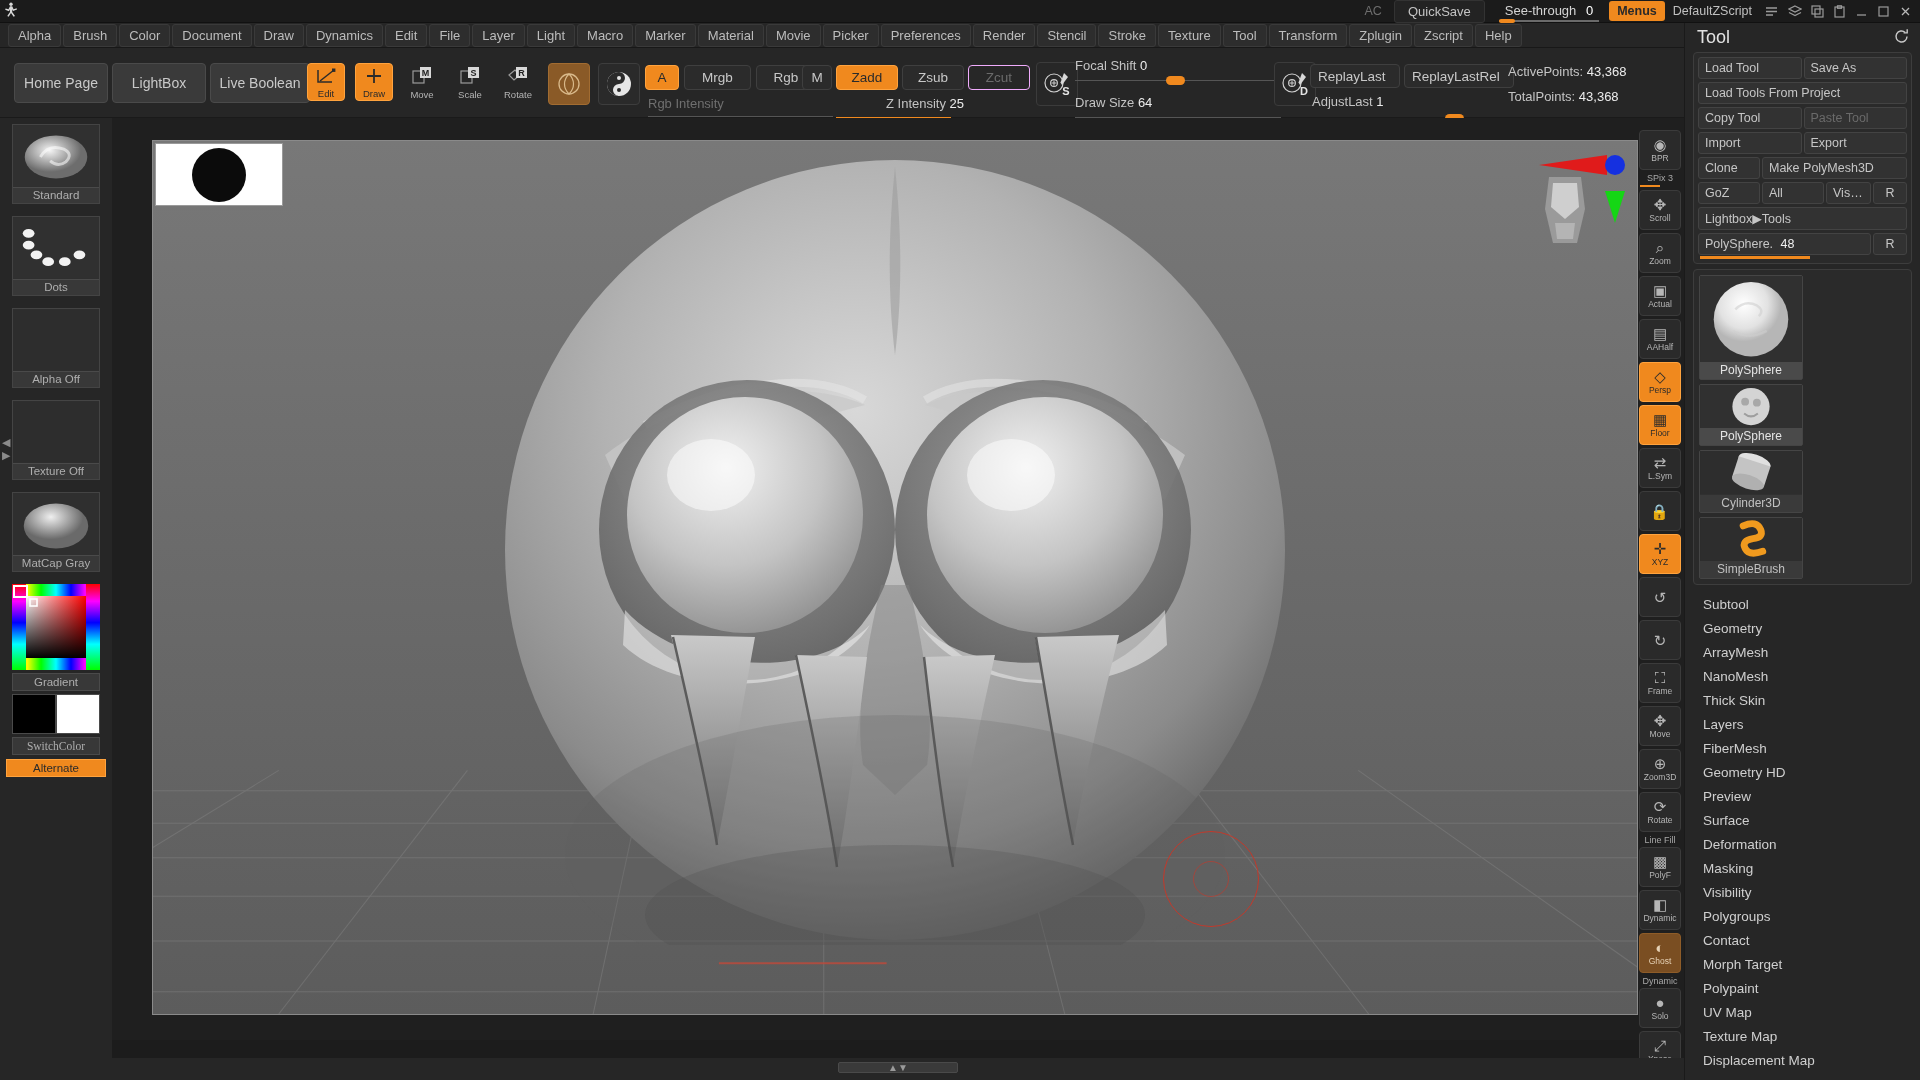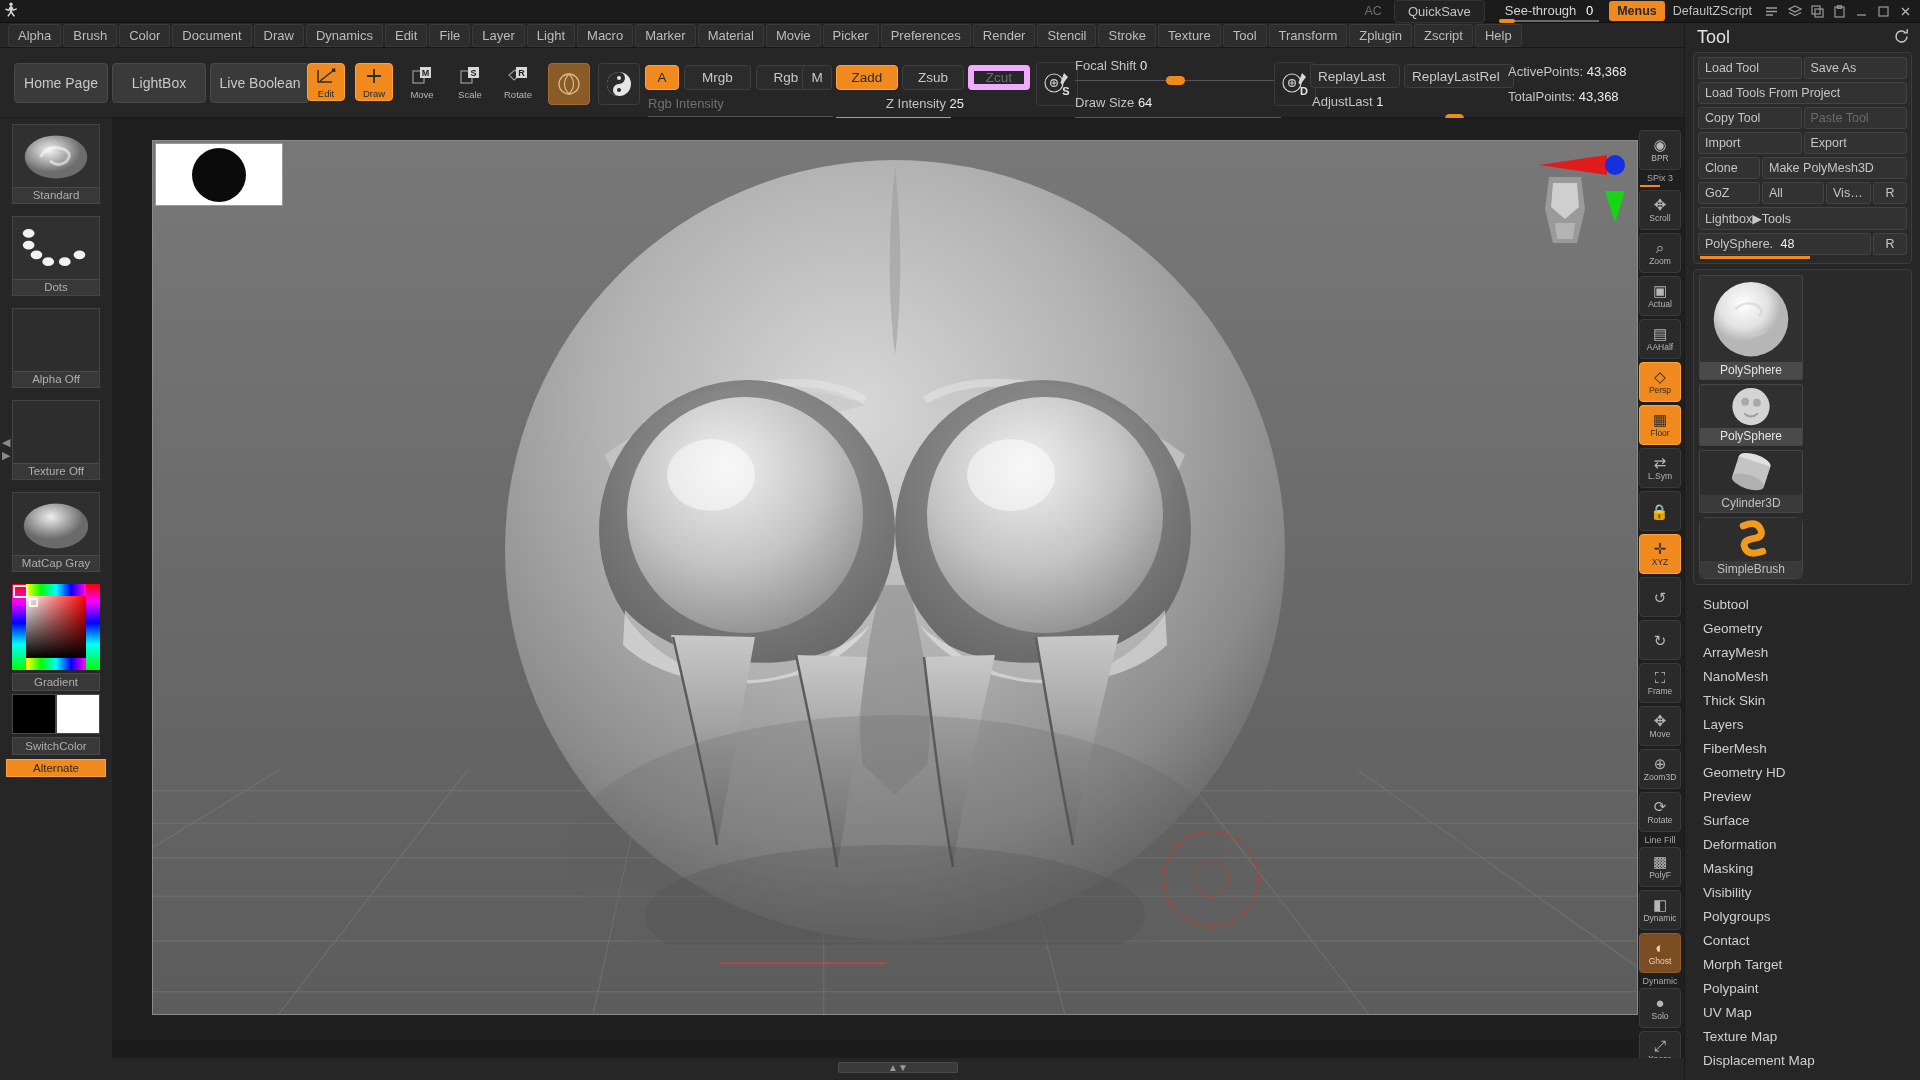--- a/index.html
+++ b/index.html
@@ -76,21 +76,21 @@
   .ib-dark  { background:#2a2a2a; color:#b4b4b4; border:1px solid #3d3d3d; }
   .ib-brown { background:#8a5a27; color:#e8cfae; border:1px solid #a26c31; }
   .ib-plain { background:transparent; color:#b4b4b4; border:none; }
 
   .pill{
     position:absolute; border-radius:4px; font-size:13.5px;
     display:flex; align-items:center; justify-content:center;
   }
   .pill-dark  { background:#2b2b2b; border:1px solid #3f3f3f; color:#c8c8c8; }
   .pill-orange{ background:#f0891e; border:1px solid #ffa33e; color:#2b2b2b; }
-  .pill-dim   { background:#272727; border:6px solid #f0abfc; color:#6b6b6b; }
+  .pill-dim   { background:#272727; border:1px solid #f0abfc; color:#6b6b6b; }
 
   .sliderlbl{ position:absolute; font-size:13px; color:#c4c4c4; white-space:nowrap;}
   .sliderlbl b{ color:#ececec; font-weight:normal;}
   .strack{ position:absolute; height:1px; background:#555;}
   .sknob{ position:absolute; height:9px; width:19px; background:#f0891e; border-radius:5px;}
   .sunder{ position:absolute; height:2px; background:#f0891e;}
 
   .circ-btn{
     position:absolute; background:#272727; border:1px solid #3b3b3b; border-radius:4px;
     display:flex; align-items:center; justify-content:center; color:#cfcfcf;
@@ -537,21 +537,21 @@
         <rect x="2" y="2" width="13" height="11" fill="none" stroke="#ffffff" stroke-width="2"></rect>
         <rect x="18" y="15" width="7" height="7" fill="none" stroke="#ffffff" stroke-width="1.6"></rect>
       </svg>
       <div class="sw-label">Gradient</div>
     </div>
 
     <div class="swatch-row" style="margin-top:3px;">
       <div style="flex:1;height:40px;background:#000;border:1px solid #4a4a4a;"></div>
       <div style="flex:1;height:40px;background:#fff;border:1px solid #4a4a4a;"></div>
     </div>
-    <div class="sw-label" style="margin-top:3px;">SwitchColor</div>
+    <div class="sw-label" style="margin-top:3px;font-family:Liberation Serif, serif;">SwitchColor</div>
     <div class="sw-alt">Alternate</div>
 
     <div class="leftarrows" style="top:318px;">◀<br>▶</div>
   </div>
 
   <div class="canvaswrap">
     <div class="canvas">
 
       <svg style="position:absolute;inset:0;width:100%;height:100%" viewBox="0 0 1416 860" preserveAspectRatio="none">
         <defs>
@@ -838,21 +838,21 @@
           <rect width="104" height="44" fill="#2d2d2d"></rect>
           <g transform="rotate(18 52 22)">
             <ellipse cx="52" cy="10" rx="17" ry="7" fill="#e0e0e0"></ellipse>
             <rect x="35" y="10" width="34" height="22" fill="#c4c4c4"></rect>
             <ellipse cx="52" cy="32" rx="17" ry="7" fill="#b0b0b0"></ellipse>
           </g>
         </svg>
         <div class="cap">Cylinder3D</div>
       </div>
 
-      <div class="tp-tile" style="order:4;border-radius:7px;">
+      <div class="tp-tile" style="order:4;">
         <svg class="th" viewBox="0 0 104 44">
           <rect width="104" height="44" fill="#2d2d2d"></rect>
           <path d="M44 8 q14 -6 18 4 q3 8 -8 9 q-12 2 -8 10 q4 8 18 3" fill="none" stroke="#f09a1e" stroke-width="7" stroke-linecap="round"></path>
         </svg>
         <div class="cap">SimpleBrush</div>
       </div>
     </div>
 
     <div class="tp-list" id="subpalettes">
         <div>Subtool</div>

